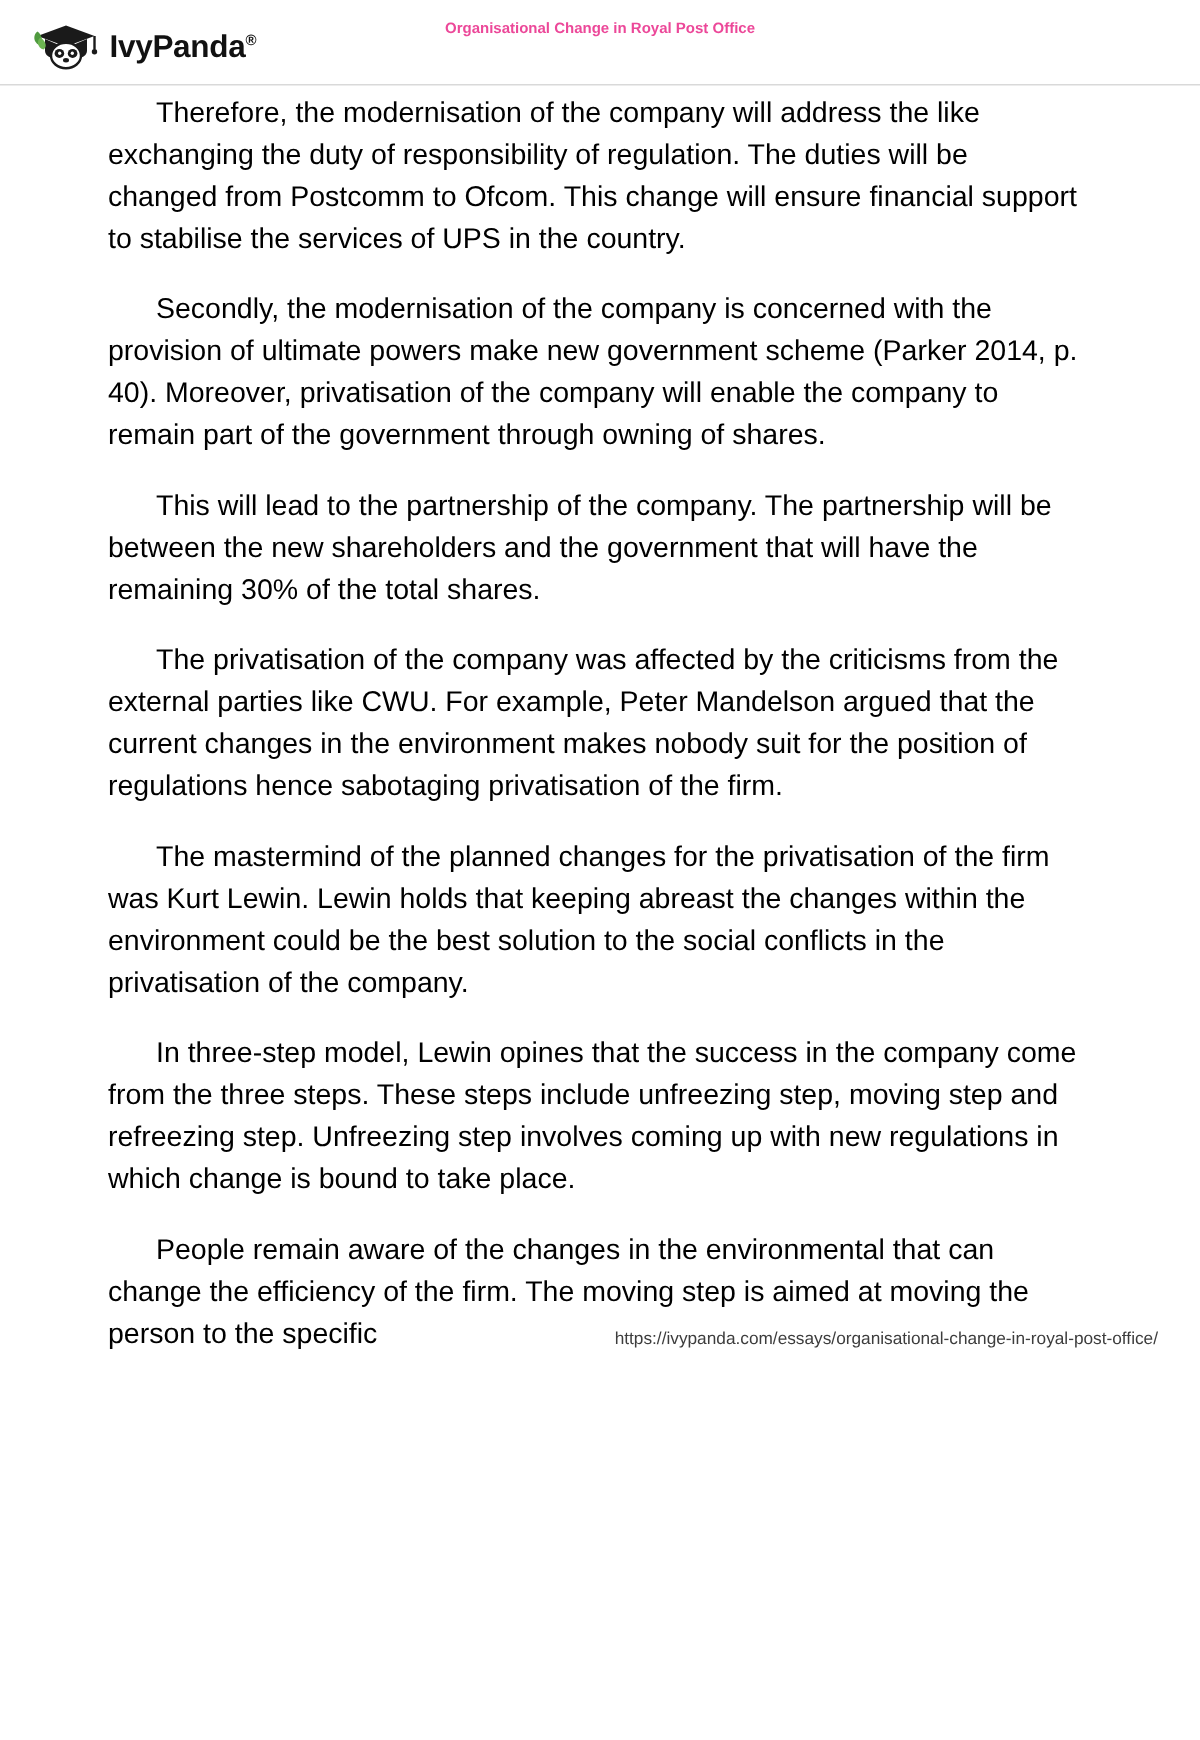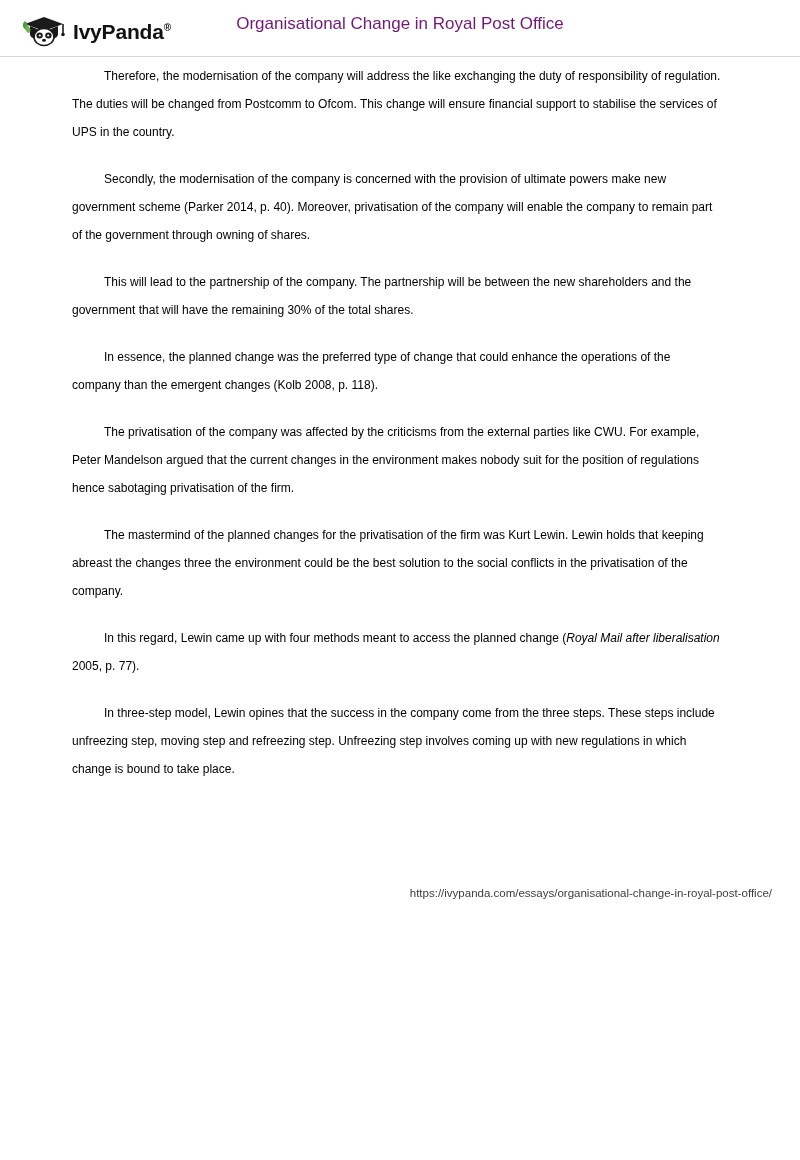--- a/index.html
+++ b/index.html
@@ -64,22 +64,23 @@
     vertical-align: super;
     font-weight: bold;
   }
 
   .header-title {
     position: absolute;
     left: 0;
     right: 0;
     top: 14px;
     text-align: center;
-    font-size: 17px;
-    color: #701a75;
+    font-size: 10px;
+    color: #ec4899;
+    font-weight: bold;
   }
 
   .header-rule {
     position: absolute;
     left: 0;
     right: 0;
     top: 56px;
     height: 1px;
     background: #d9d9d9;
   }
@@ -87,21 +88,21 @@
   
   .content {
     position: absolute;
     top: 62px;
     left: 72px;
     width: 650px;
   }
 
   .content p {
     margin: 0 0 19px 0;
-    font-size: 12px;
+    font-size: 19px;
     line-height: 28px;
     text-align: left;
     color: #000;
     text-indent: 32px;
   }
 
   .content p em {
     font-style: italic;
   }
 
@@ -156,24 +157,23 @@
 
     <div class="header-title">Organisational Change in Royal Post Office</div>
   </div>
 
   <div class="header-rule"></div>
 
   <div class="content">
     <p>Therefore, the modernisation of the company will address the like exchanging the duty of responsibility of regulation. The duties will be changed from Postcomm to Ofcom. This change will ensure financial support to stabilise the services of UPS in the country.</p>
     <p>Secondly, the modernisation of the company is concerned with the provision of ultimate powers make new government scheme (Parker 2014, p. 40). Moreover, privatisation of the company will enable the company to remain part of the government through owning of shares.</p>
     <p>This will lead to the partnership of the company. The partnership will be between the new shareholders and the government that will have the remaining 30% of the total shares.</p>
-    <p>In essence, the planned change was the preferred type of change that could enhance the operations of the company than the emergent changes (Kolb 2008, p. 118).</p>
     <p>The privatisation of the company was affected by the criticisms from the external parties like CWU. For example, Peter Mandelson argued that the current changes in the environment makes nobody suit for the position of regulations hence sabotaging privatisation of the firm.</p>
-    <p>The mastermind of the planned changes for the privatisation of the firm was Kurt Lewin. Lewin holds that keeping abreast the changes three the environment could be the best solution to the social conflicts in the privatisation of the company.</p>
-    <p><span>In this regard, Lewin came up with four methods meant to access the planned change (</span><em>Royal Mail after liberalisation</em><span> 2005, p. 77).</span></p>
+    <p>The mastermind of the planned changes for the privatisation of the firm was Kurt Lewin. Lewin holds that keeping abreast the changes within the environment could be the best solution to the social conflicts in the privatisation of the company.</p>
     <p>In three-step model, Lewin opines that the success in the company come from the three steps. These steps include unfreezing step, moving step and refreezing step. Unfreezing step involves coming up with new regulations in which change is bound to take place.</p>
+    <p>People remain aware of the changes in the environmental that can change the efficiency of the firm. The moving step is aimed at moving the person to the specific</p>
   </div>
 
   <div class="footer">
     <a class="footer-link" href="#">https://ivypanda.com/essays/organisational-change-in-royal-post-office/</a>
   </div>
 
 </div>
 
 </body></html>

